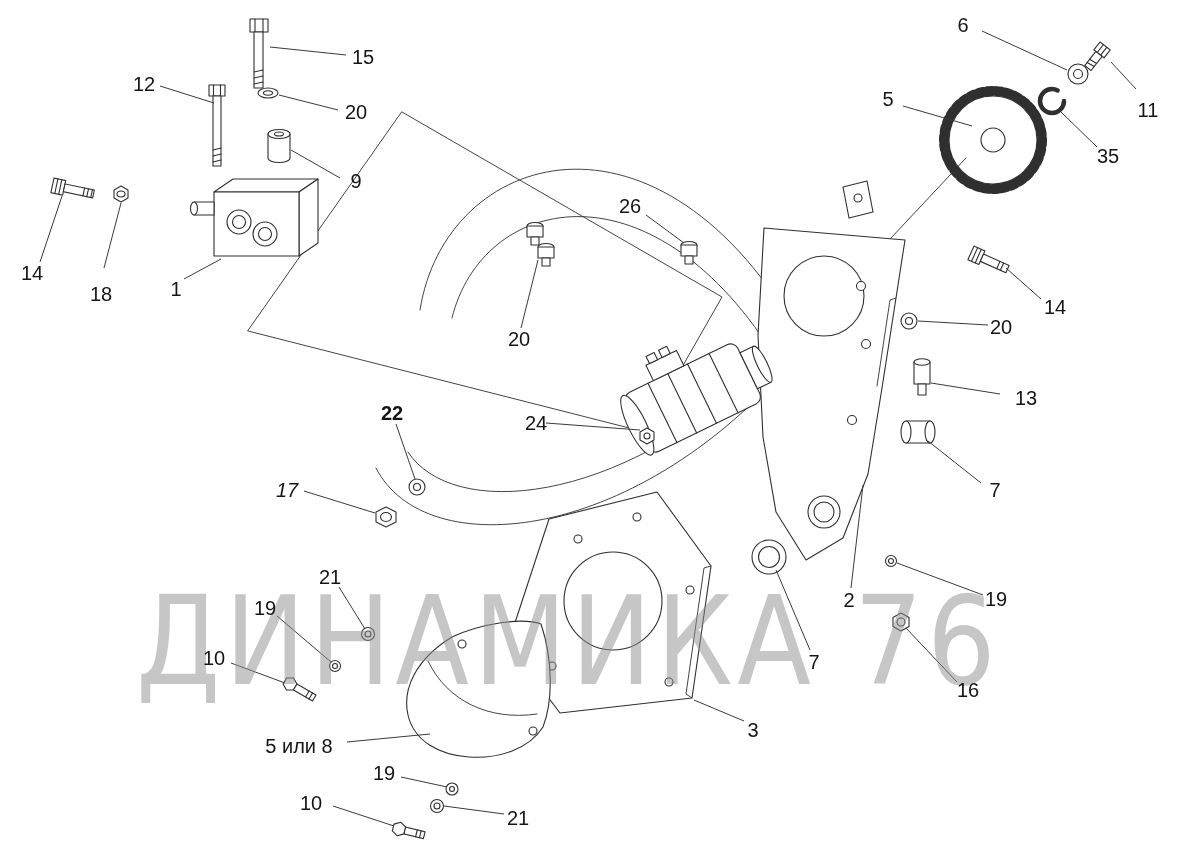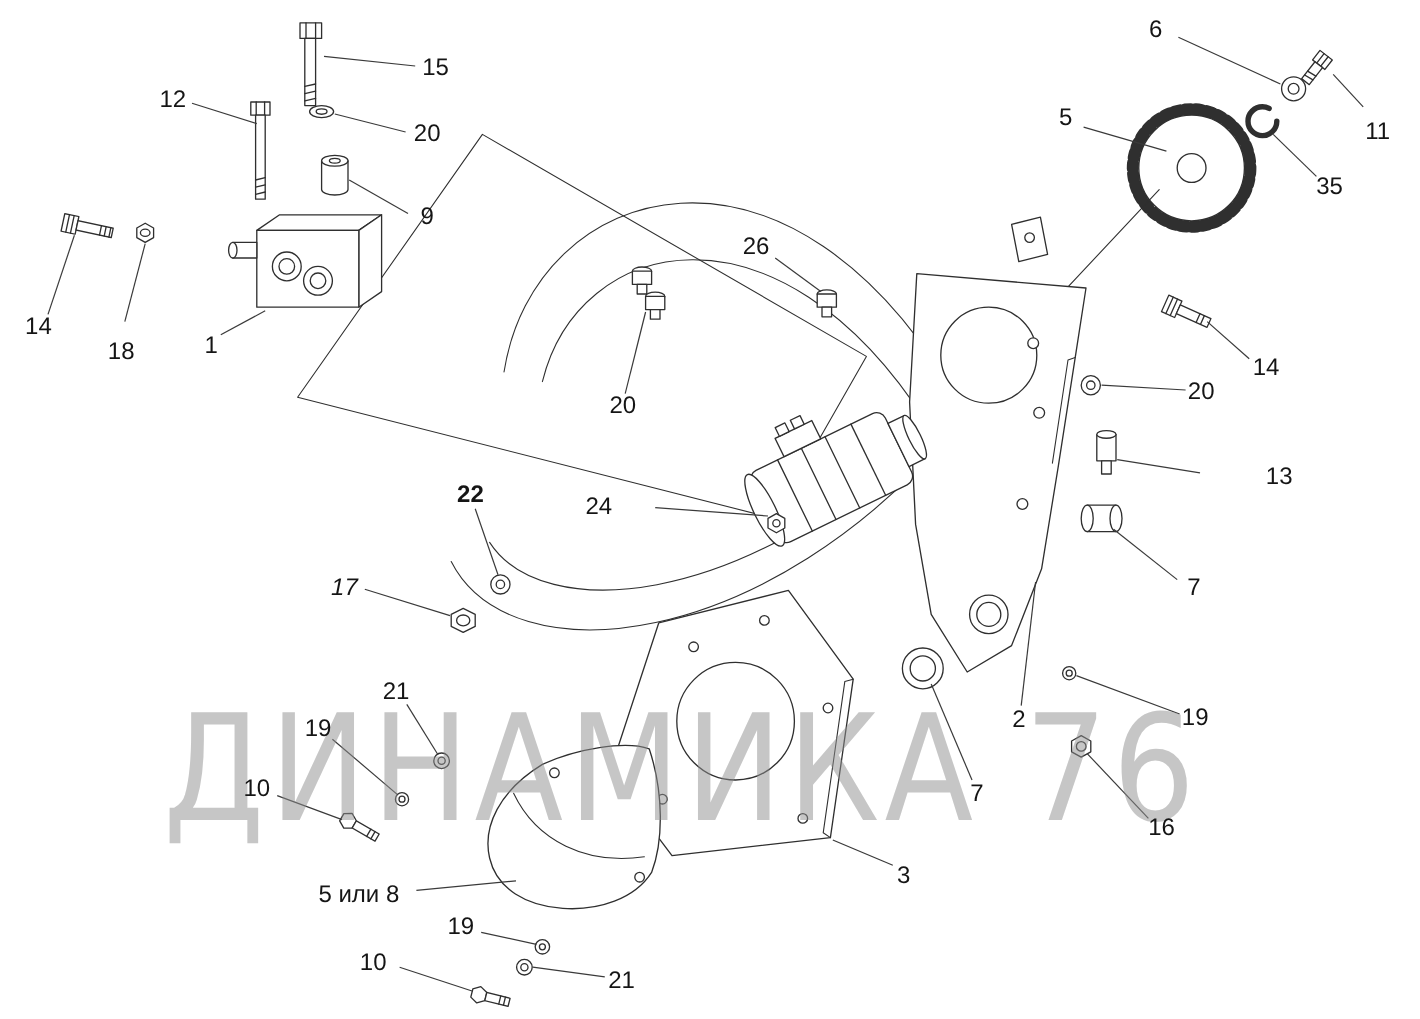--- a/index.html
+++ b/index.html
@@ -332,24 +332,24 @@
       <div class="callout" style="left: 32px; top: 273px;">14</div>
       <div class="callout" style="left: 101px; top: 280px; margin-top: 14px;">18</div>
       <div class="callout" style="left: 176px; top: 289px;">1</div>
       <div class="callout" style="left: 963px; top: 25px;">6</div>
       <div class="callout" style="left: 1148px; top: 110px;">11</div>
       <div class="callout" style="left: 888px; top: 99px;">5</div>
       <div class="callout" style="left: 1108px; top: 156px;">35</div>
       <div class="callout" style="left: 630px; top: 206px;">26</div>
       <div class="callout" style="left: 1055px; top: 307px;">14</div>
       <div class="callout" style="left: 1001px; top: 327px;">20</div>
-      <div class="callout" style="left: 1066px; top: 398px;">13</div>
+      <div class="callout" style="left: 1026px; top: 398px;">13</div>
       <div class="callout" style="left: 519px; top: 339px;">20</div>
       <div class="callout" style="left: 392px; top: 413px; font-weight: bold;">22</div>
-      <div class="callout" style="left: 499px; top: 423px;">24</div>
+      <div class="callout" style="left: 536px; top: 423px;">24</div>
       <div class="callout" style="left: 287px; top: 490px; font-style: italic;">17</div>
       <div class="callout" style="left: 995px; top: 490px;">7</div>
       <div class="callout" style="left: 849px; top: 600px;">2</div>
       <div class="callout" style="left: 996px; top: 599px;">19</div>
       <div class="callout" style="left: 814px; top: 662px;">7</div>
       <div class="callout" style="left: 968px; top: 690px;">16</div>
       <div class="callout" style="left: 330px; top: 577px;">21</div>
       <div class="callout" style="left: 265px; top: 608px;">19</div>
       <div class="callout" style="left: 214px; top: 658px;">10</div>
       <div class="callout" style="left: 753px; top: 730px;">3</div>

